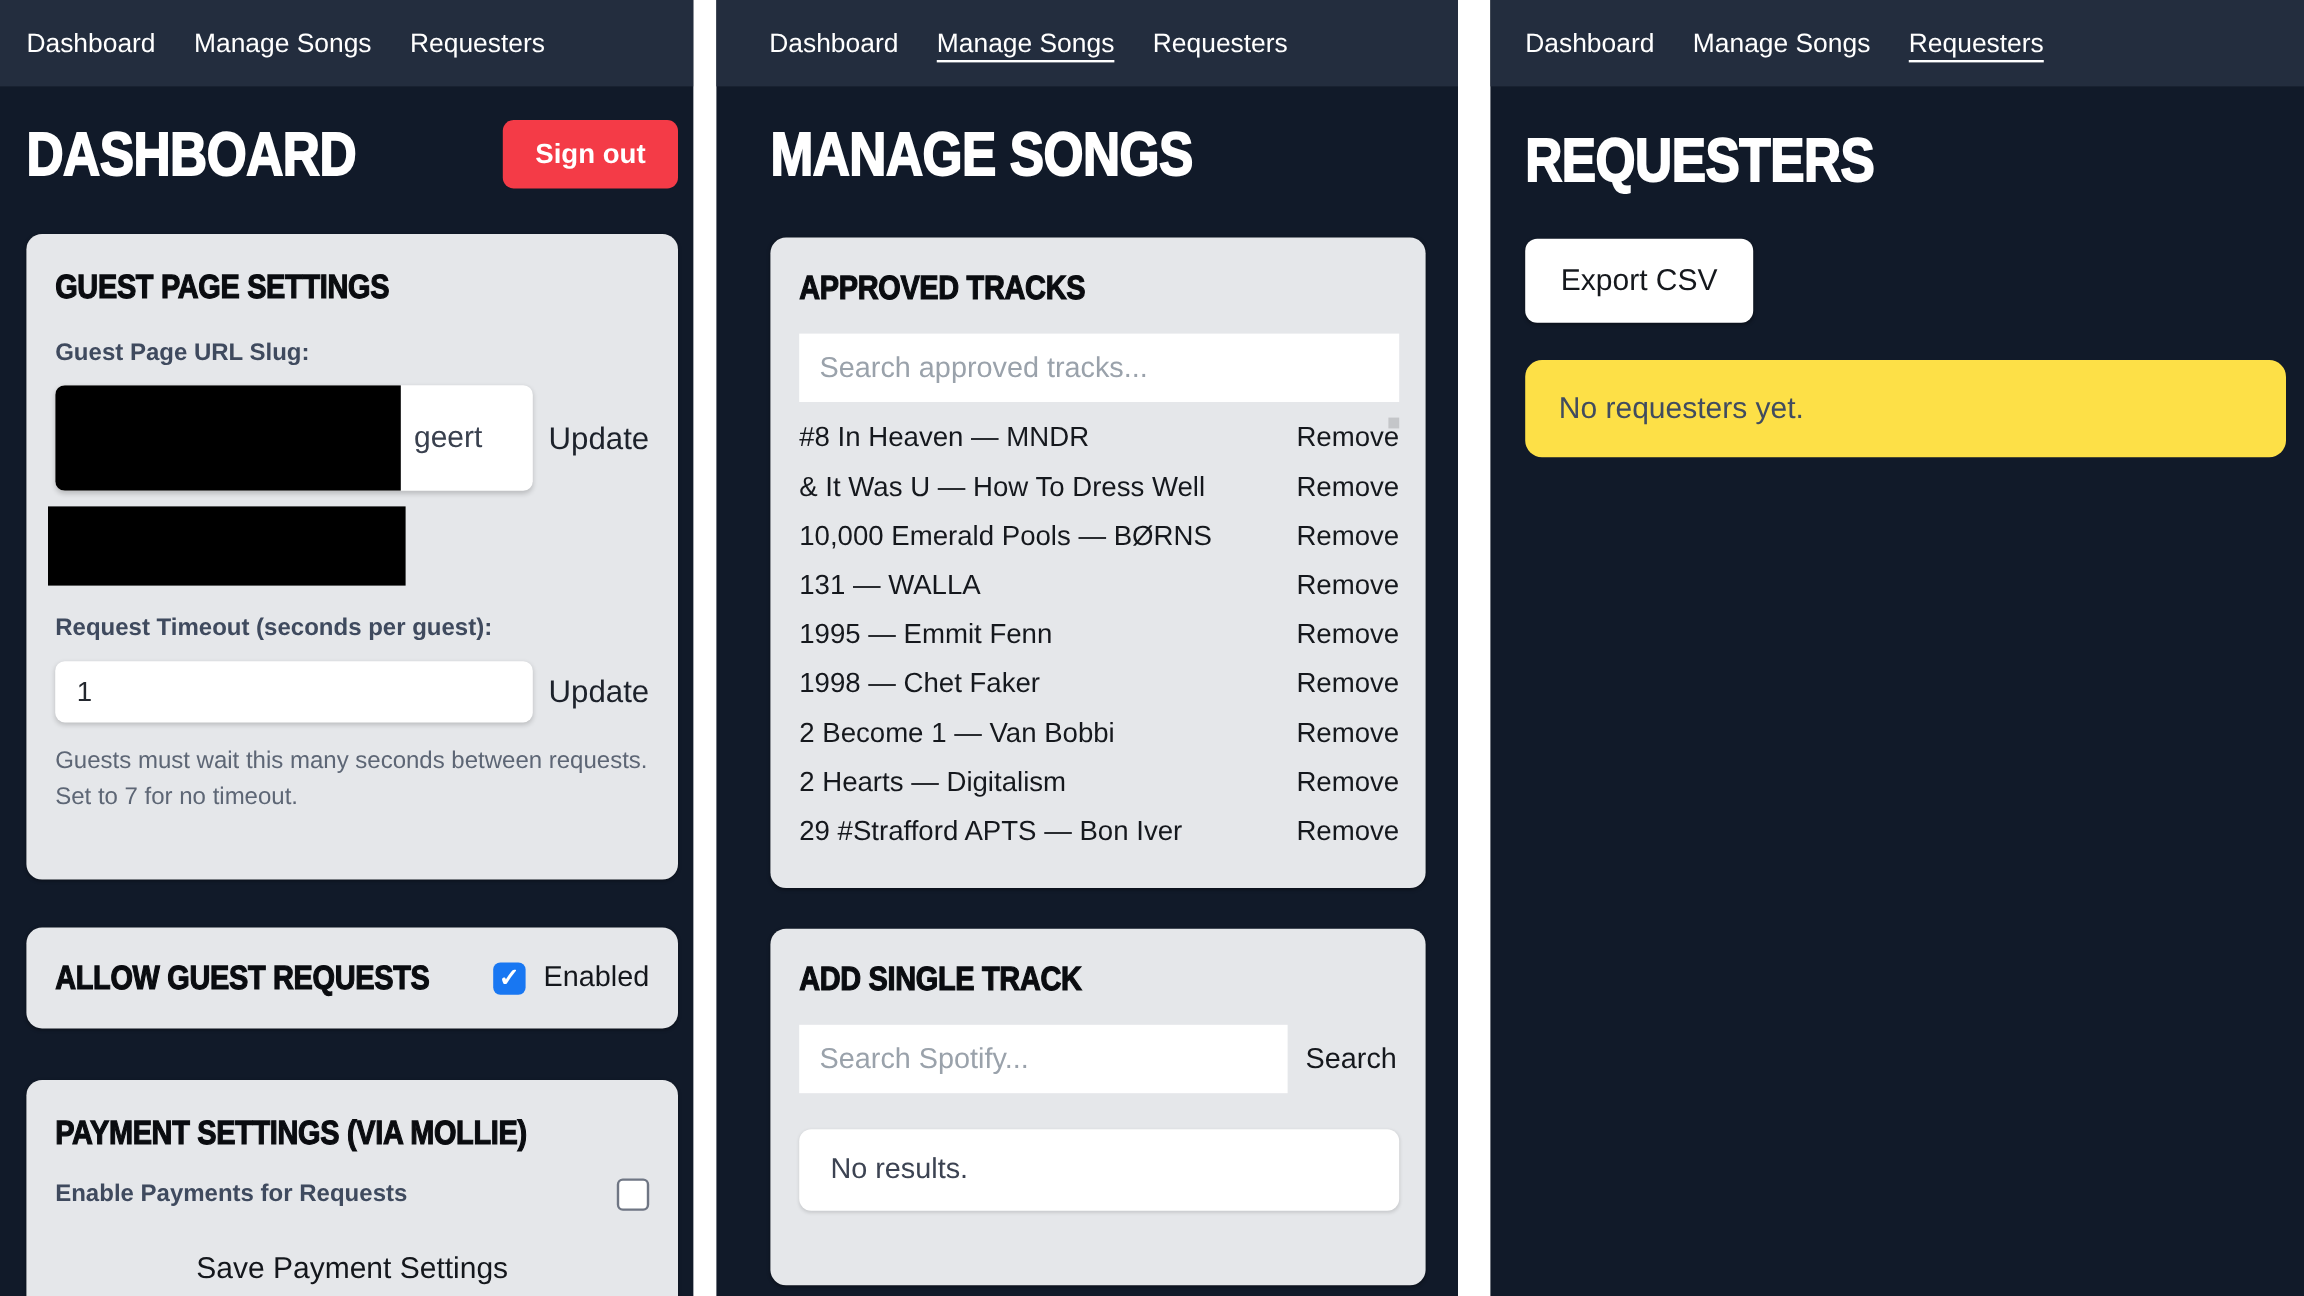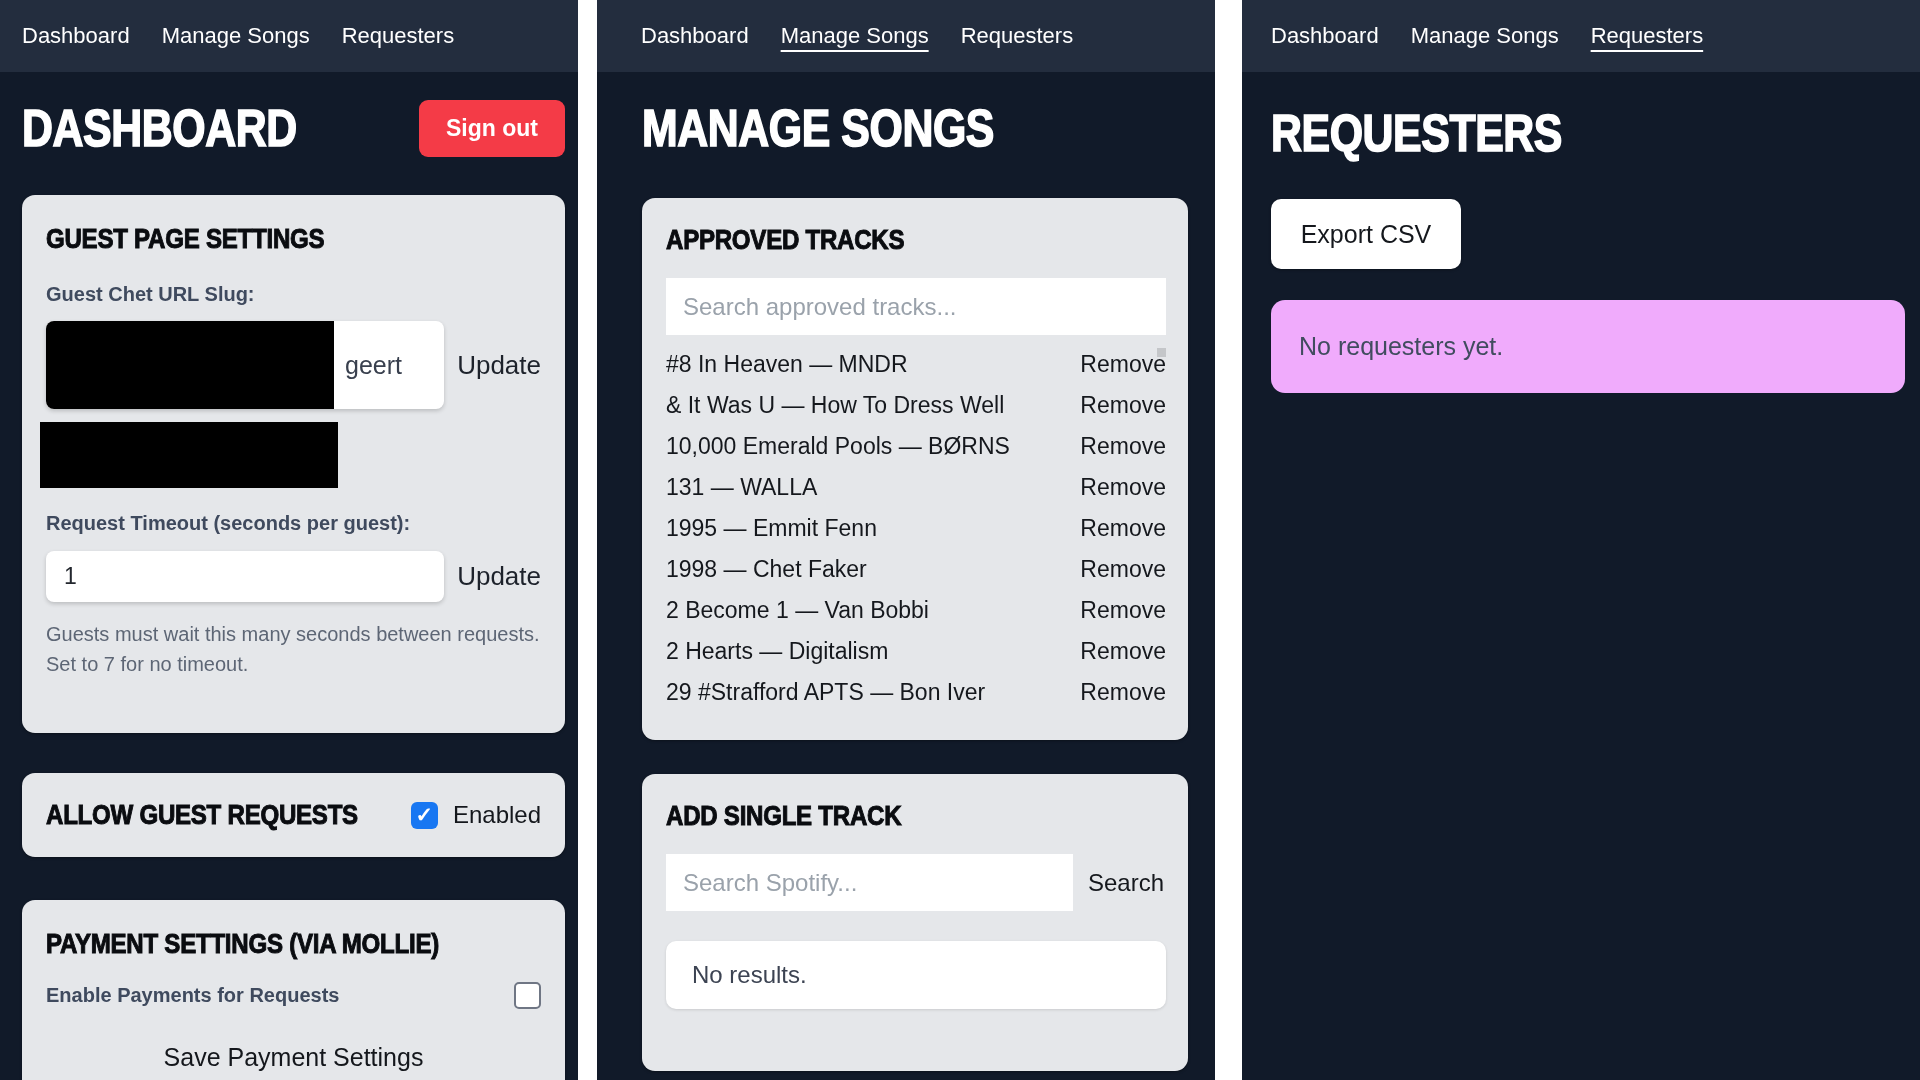--- a/index.html
+++ b/index.html
@@ -304,23 +304,23 @@
     width: 190px;
     height: 70px;
     font-family: inherit;
     font-size: 25px;
     color: #15181d;
     cursor: pointer;
     box-shadow: 0 1px 3px rgba(0,0,0,0.3);
   }
   .empty-card {
     margin-top: 31px;
-    background: #f0abfc;
+    background: #fde047;
     border-radius: 14px;
-    height: 93px;
+    height: 81px;
     display: flex;
     align-items: center;
     padding-left: 28px;
   }
   .empty-text { font-size: 25px; color: #414c5f; }
 </style>
 </head>
 <body>
 
 <section class="panel panel-left">
@@ -330,21 +330,21 @@
     <a>Requesters</a>
   </nav>
   <div class="body-left">
     <div class="header-row">
       <h1 class="page-title">DASHBOARD</h1>
       <button class="btn-signout">Sign out</button>
     </div>
 
     <div class="card card-guest">
       <h2 class="card-heading">GUEST PAGE SETTINGS</h2>
-      <div class="field-label slug-label">Guest Chet URL Slug:</div>
+      <div class="field-label slug-label">Guest Page URL Slug:</div>
       <div class="slug-row">
         <div class="slug-field">
           <div class="redaction-1"></div>
           <span class="slug-value">geert</span>
         </div>
         <button class="text-btn">Update</button>
       </div>
       <div class="redaction-2"></div>
       <div class="field-label timeout-label">Request Timeout (seconds per guest):</div>
       <div class="timeout-row">

